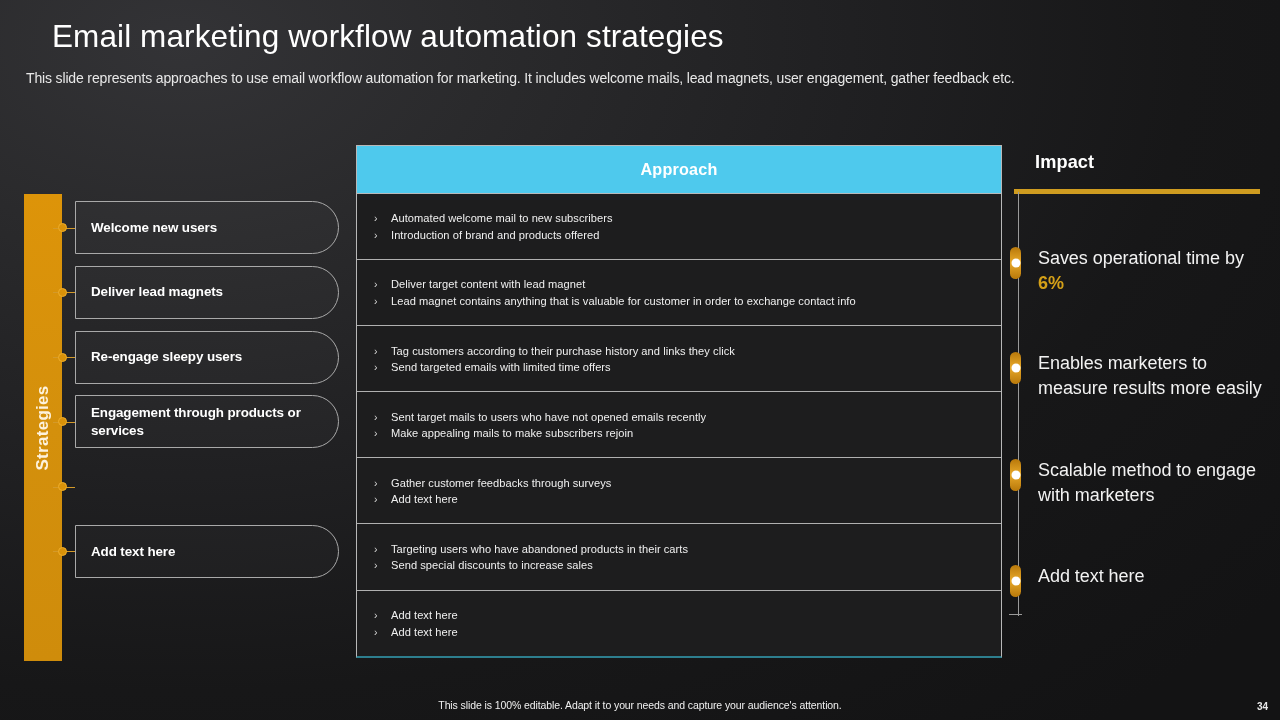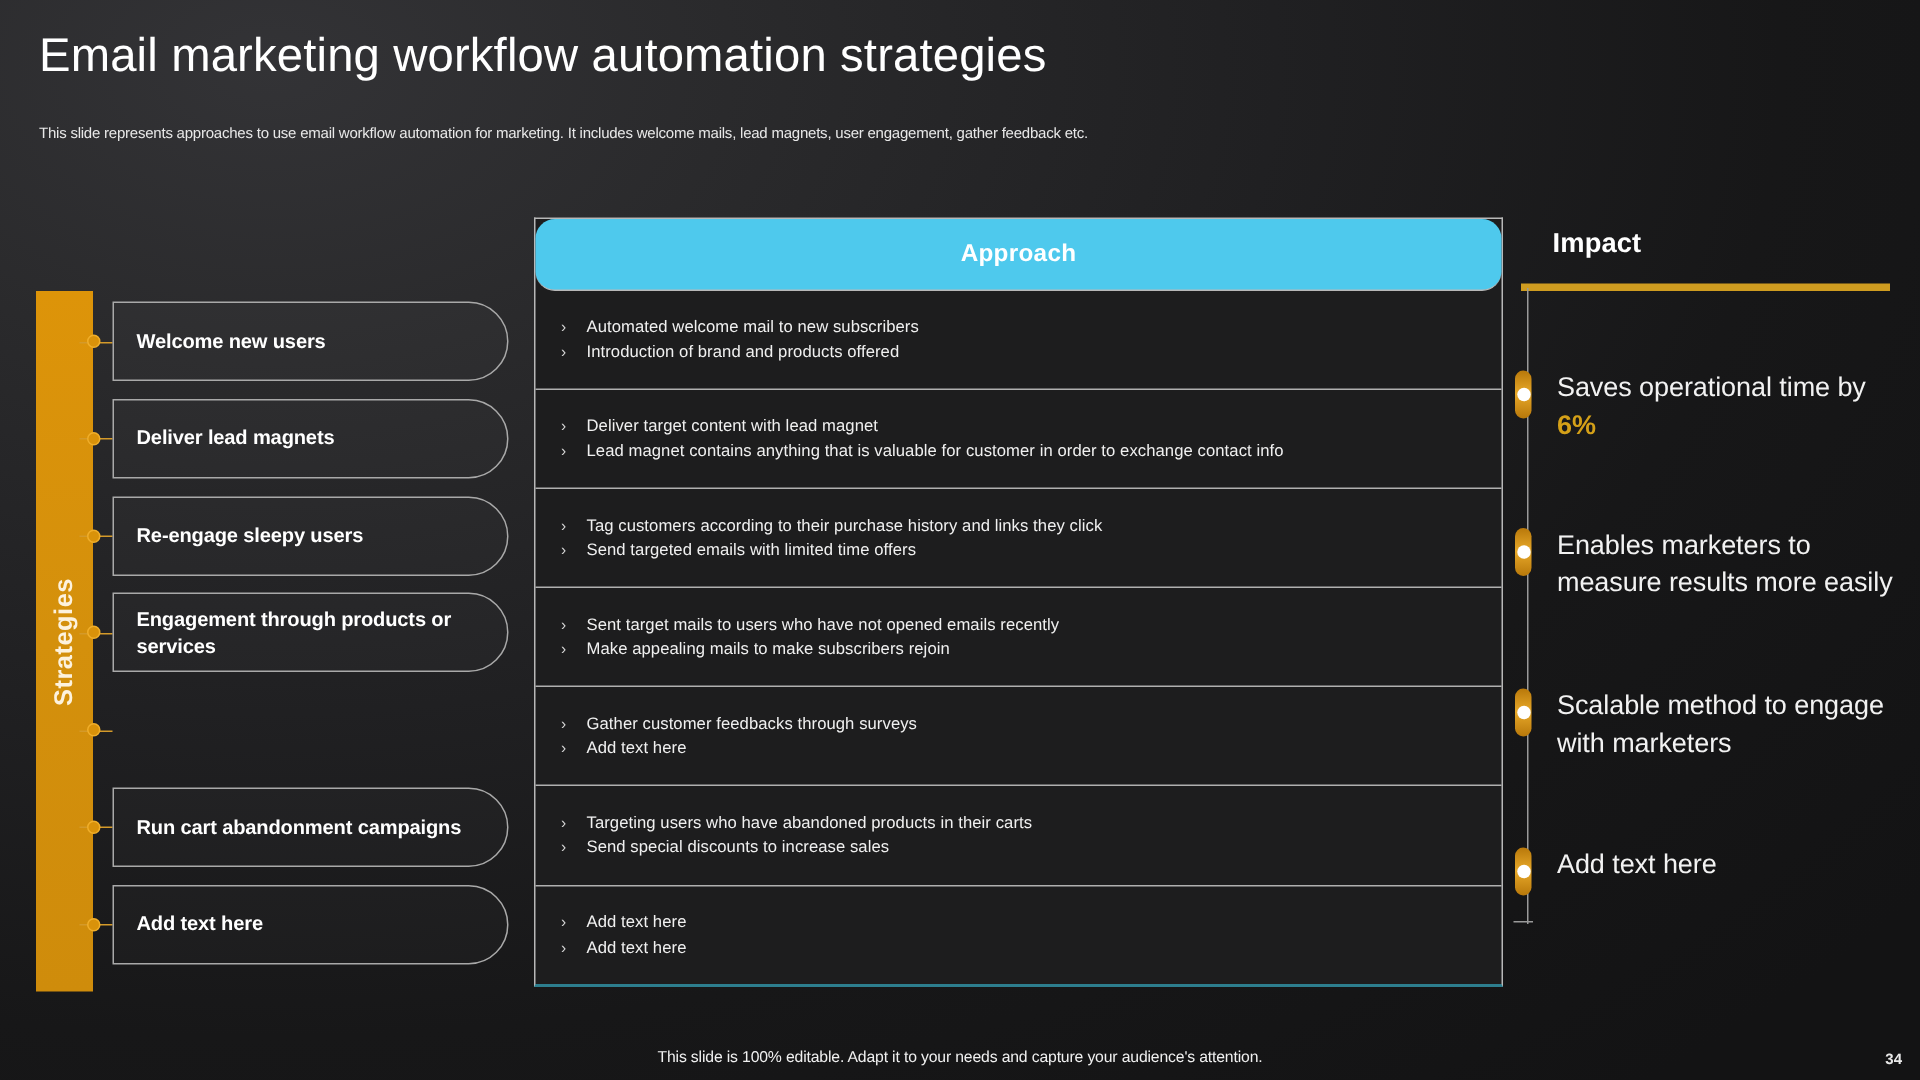--- a/index.html
+++ b/index.html
@@ -36,24 +36,25 @@
     top: 18px;
     width: 1200px;
   }
   #page-title {
     font-size: 31.5px;
     font-weight: 400;
     letter-spacing: 0.1px;
     color: #ffffff;
     line-height: 1.15;
     white-space: nowrap;
+    margin-left: 26px;
   }
   #page-subtitle {
-    margin-top: 30px;
-    font-size: 10px;
+    margin-top: 16px;
+    font-size: 14px;
     font-weight: 400;
     color: #e8e8e8;
     letter-spacing: -0.15px;
     white-space: nowrap;
   }
 
   
   #strategies-rail {
     position: absolute;
     left: 24px;
@@ -139,21 +140,20 @@
     border-bottom: 2px solid #2d7e8e;
     background: #1d1d1e;
   }
   #approach-header {
     height: 48px;
     background: #4ec9ed;
     display: flex;
     align-items: center;
     justify-content: center;
     border-bottom: 1px solid #b8b8b8;
-    border-radius: 13px;
   }
   #approach-header-label {
     font-size: 16.2px;
     font-weight: bold;
     color: #ffffff;
     letter-spacing: 0.2px;
   }
   #approach-body {
     height: 463px;
   }
@@ -324,27 +324,20 @@
       <div class="strategy-row">
         <div class="strategy-connector"></div>
         <div class="strategy-dot"></div>
         <div class="strategy-pill">
           <div class="strategy-label">Engagement through products or services</div>
         </div>
       </div>
       <div class="strategy-row">
         <div class="strategy-connector"></div>
         <div class="strategy-dot"></div>
-      </div>
-      <div class="strategy-row">
-        <div class="strategy-connector"></div>
-        <div class="strategy-dot"></div>
-        <div class="strategy-pill">
-          <div class="strategy-label">Run cart abandonment campaigns</div>
-        </div>
       </div>
       <div class="strategy-row">
         <div class="strategy-connector"></div>
         <div class="strategy-dot"></div>
         <div class="strategy-pill">
           <div class="strategy-label">Add text here</div>
         </div>
       </div>
     </div>
 

